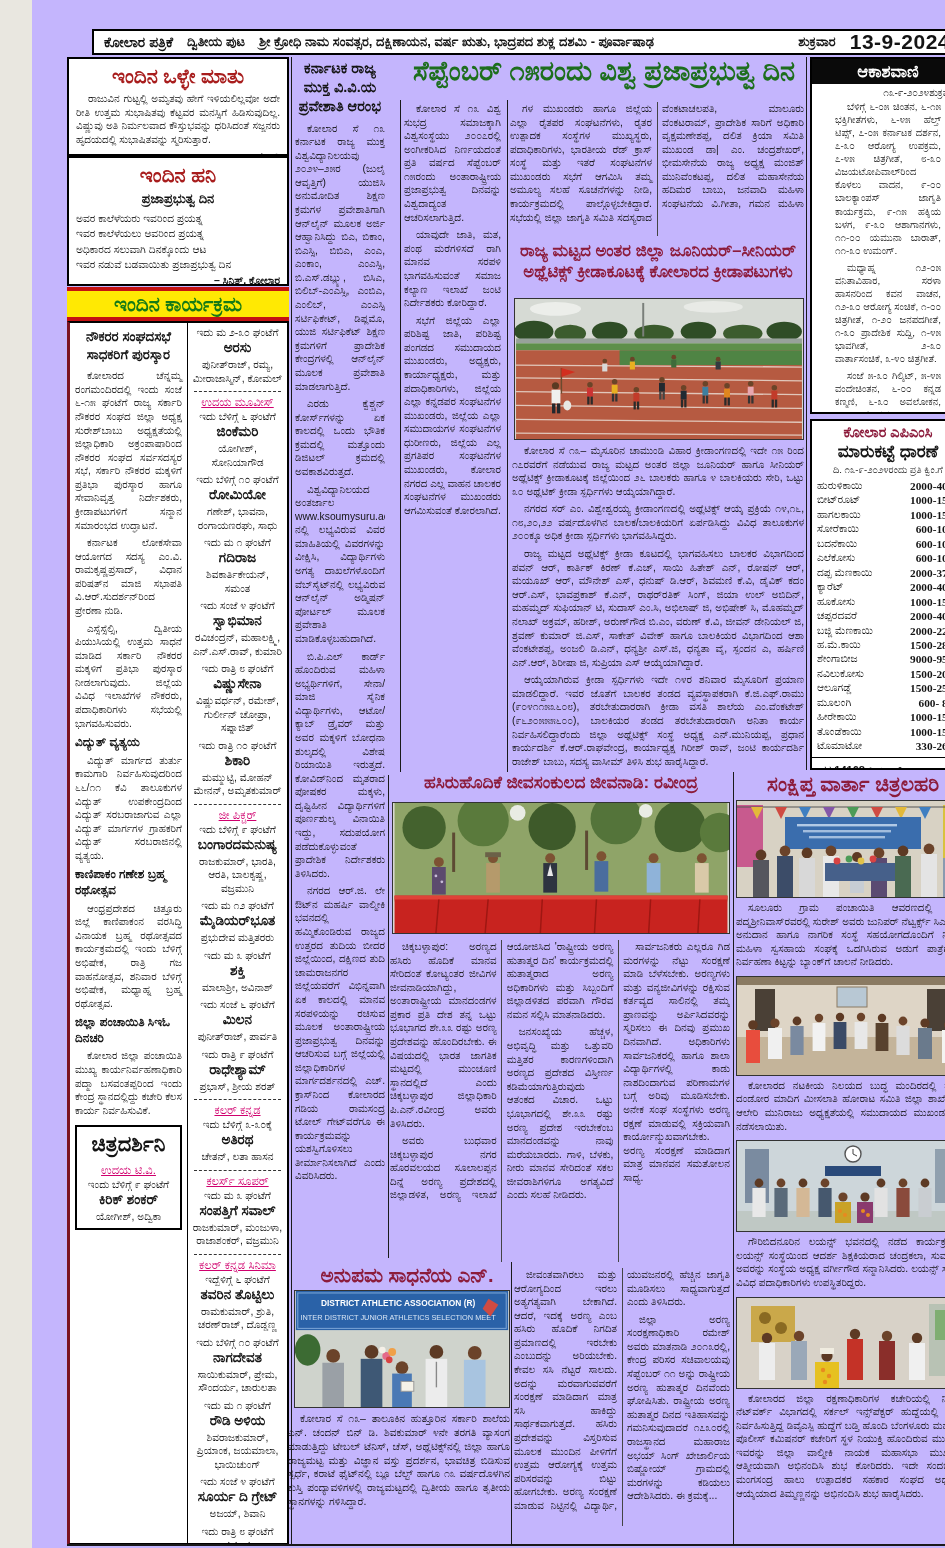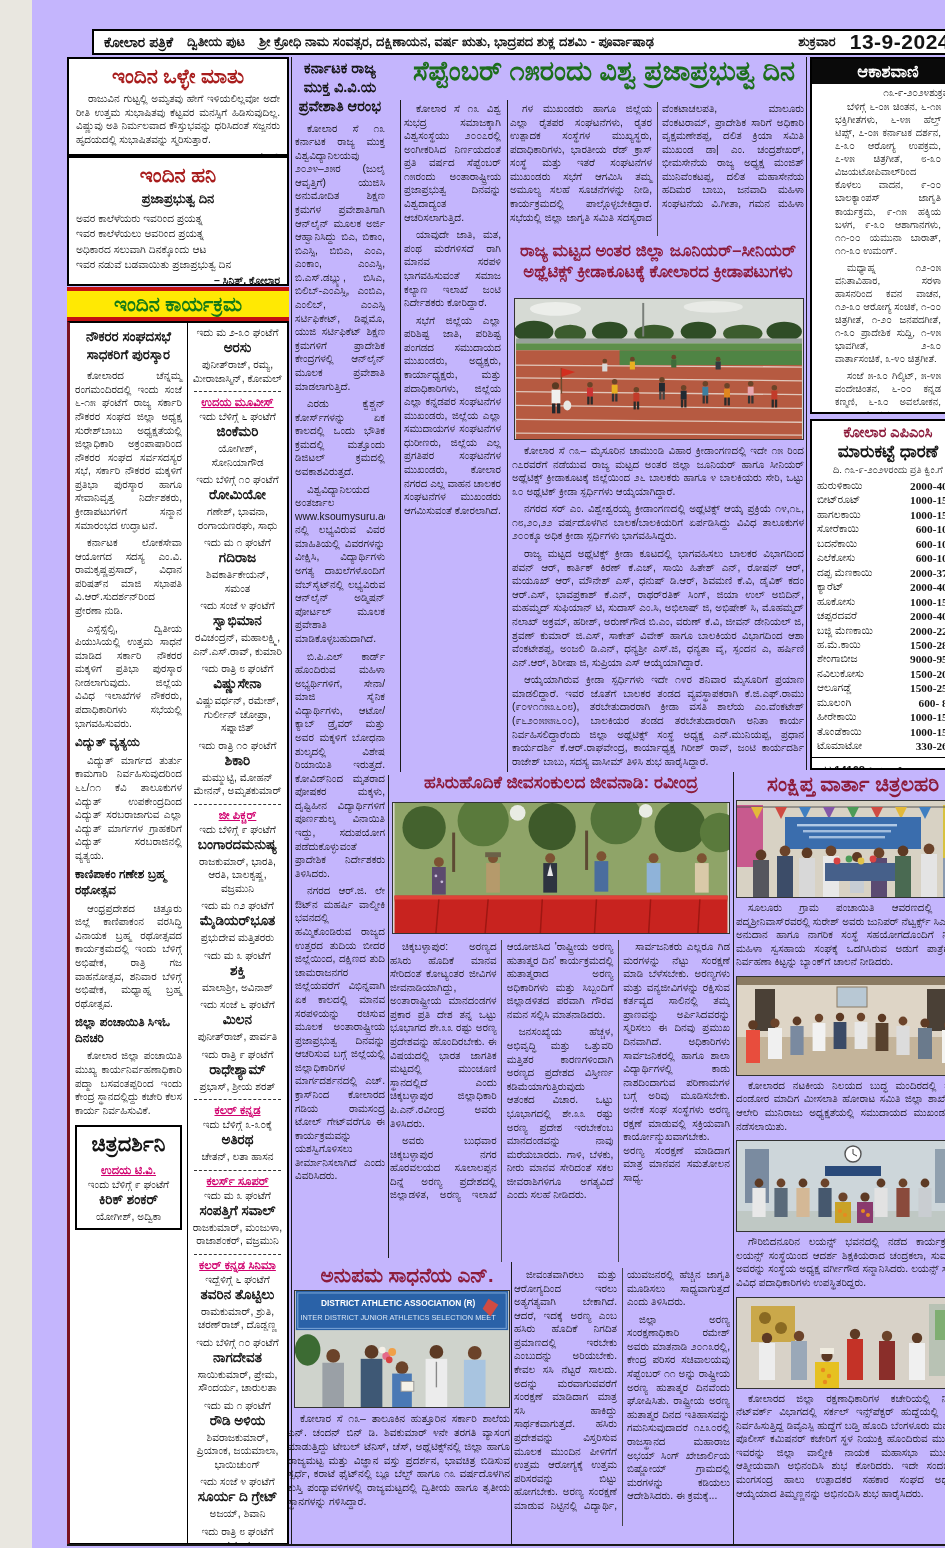--- a/index.html
+++ b/index.html
@@ -31,21 +31,21 @@
           color:#167a16;font-weight:bold;font-size:20px;text-align:center;line-height:26px;}
 
   #program-box{border:2px solid #000;border-left:3px solid #7b1222;background:#fff;display:flex;}
   #prog-left{width:107px;padding:3px 5px;border-right:1px solid #000;}
   #prog-right{flex:1;padding:3px 4px;}
   .lead-title{font-weight:bold;font-size:13.4px;text-align:center;line-height:1.35;margin:2px 0 5px;}
   .short-title{font-weight:bold;font-size:12px;text-align:left;margin:5px 0 3px;line-height:1.3;}
 
   
   .citem{margin-bottom:5px;}
-  .cchan{color:#d0006e;font-weight:bold;font-size:11.5px;text-align:center;text-decoration:underline;
+  .cchan{color:#d0006e;font-weight:normal;font-size:11.5px;text-align:center;text-decoration:underline;
          border-top:1.5px dashed #333;padding-top:4px;margin:6px 2px 2px;}
   .ctime{font-size:10.4px;text-align:center;margin:1px 0;}
   .ctitle{font-weight:bold;font-size:13.6px;text-align:center;margin:1px 0;line-height:1.25;}
   .ccast{font-size:10.4px;text-align:center;margin:1px 0;line-height:1.3;}
 
   #chitra-box{border:2px solid #000;margin-top:8px;padding:3px 2px;}
   #chitra-box .ct{font-weight:bold;font-size:21px;text-align:center;margin:2px 0 4px;}
 
   
   .green-head{color:#1d6e1d;font-weight:bold;font-size:27px;text-align:center;line-height:1.2;}

